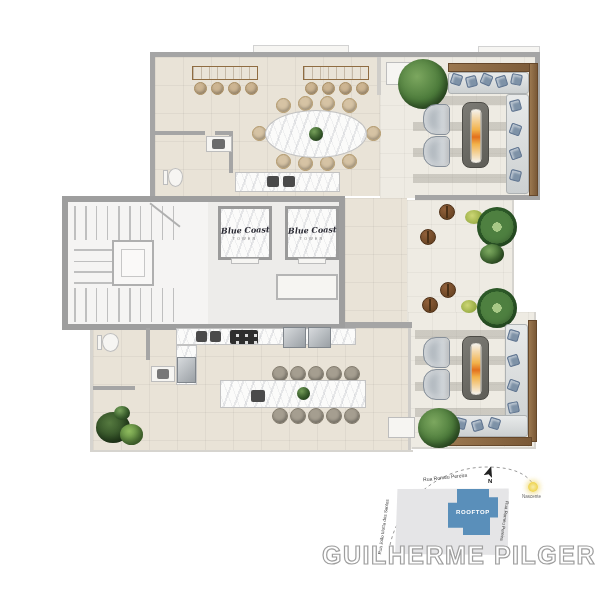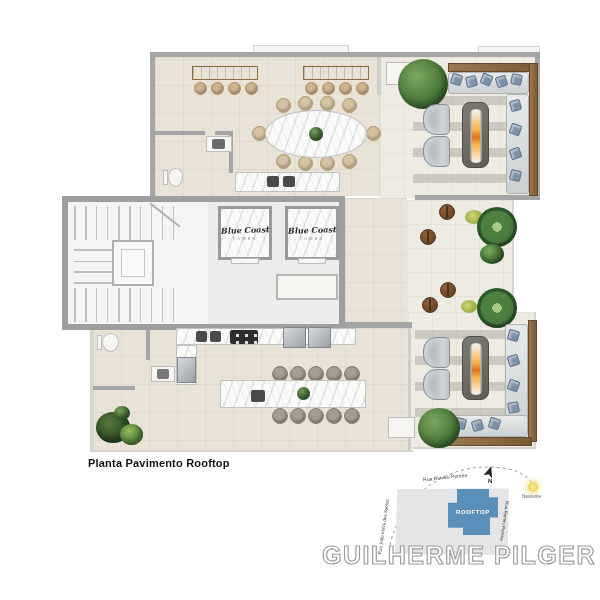--- a/index.html
+++ b/index.html
@@ -245,21 +245,20 @@
   <div class="a pillow" style="left:472px;top:420px;transform:rotate(-16deg)"></div>
   <div class="a pillow" style="left:489px;top:418px;transform:rotate(18deg)"></div>
   <div class="a armchair" style="left:421px;top:339px;transform:rotate(90deg)"></div>
   <div class="a armchair" style="left:421px;top:371px;transform:rotate(90deg)"></div>
   <div class="a firetable" style="left:462px;top:336px;width:27px;height:64px">
       <div class="flame"></div>
     </div>
   <div class="a whitebox" style="left:388px;top:417px;width:27px;height:21px"></div>
   <div class="a plant" style="left:418px;top:408px;width:42px;height:40px"></div>
 
-  <div class="a caption" style="left:88px;top:457px">Planta Pavimento Rooftop</div>
 
   <div class="a" style="left:375px;top:455px;width:195px;height:115px">
     <svg width="195" height="115" viewBox="0 0 195 115" style="position:absolute;left:0;top:0">
       <path d="M 15 90 C 25 45, 65 12, 112 12 C 140 12, 152 20, 158 29" fill="none" stroke="#9a9a9a" stroke-width="1" stroke-dasharray="3 3"></path>
     </svg>
     <div class="a" style="left:19px;top:32px;width:116px;height:70px;background:#e5e5e7;transform:rotate(-2deg);
                 clip-path:polygon(4% 0,100% 5%,97% 100%,0 93%)"></div>
     <div class="a" style="left:73px;top:34px;width:50px;height:46px;background:#5a8fba;display:flex;align-items:center;justify-content:center;
                 clip-path:polygon(18% 0,82% 0,82% 18%,100% 18%,100% 62%,84% 62%,84% 100%,30% 100%,30% 84%,0 84%,0 30%,18% 30%)">
       <span class="bld-label">ROOFTOP</span>

